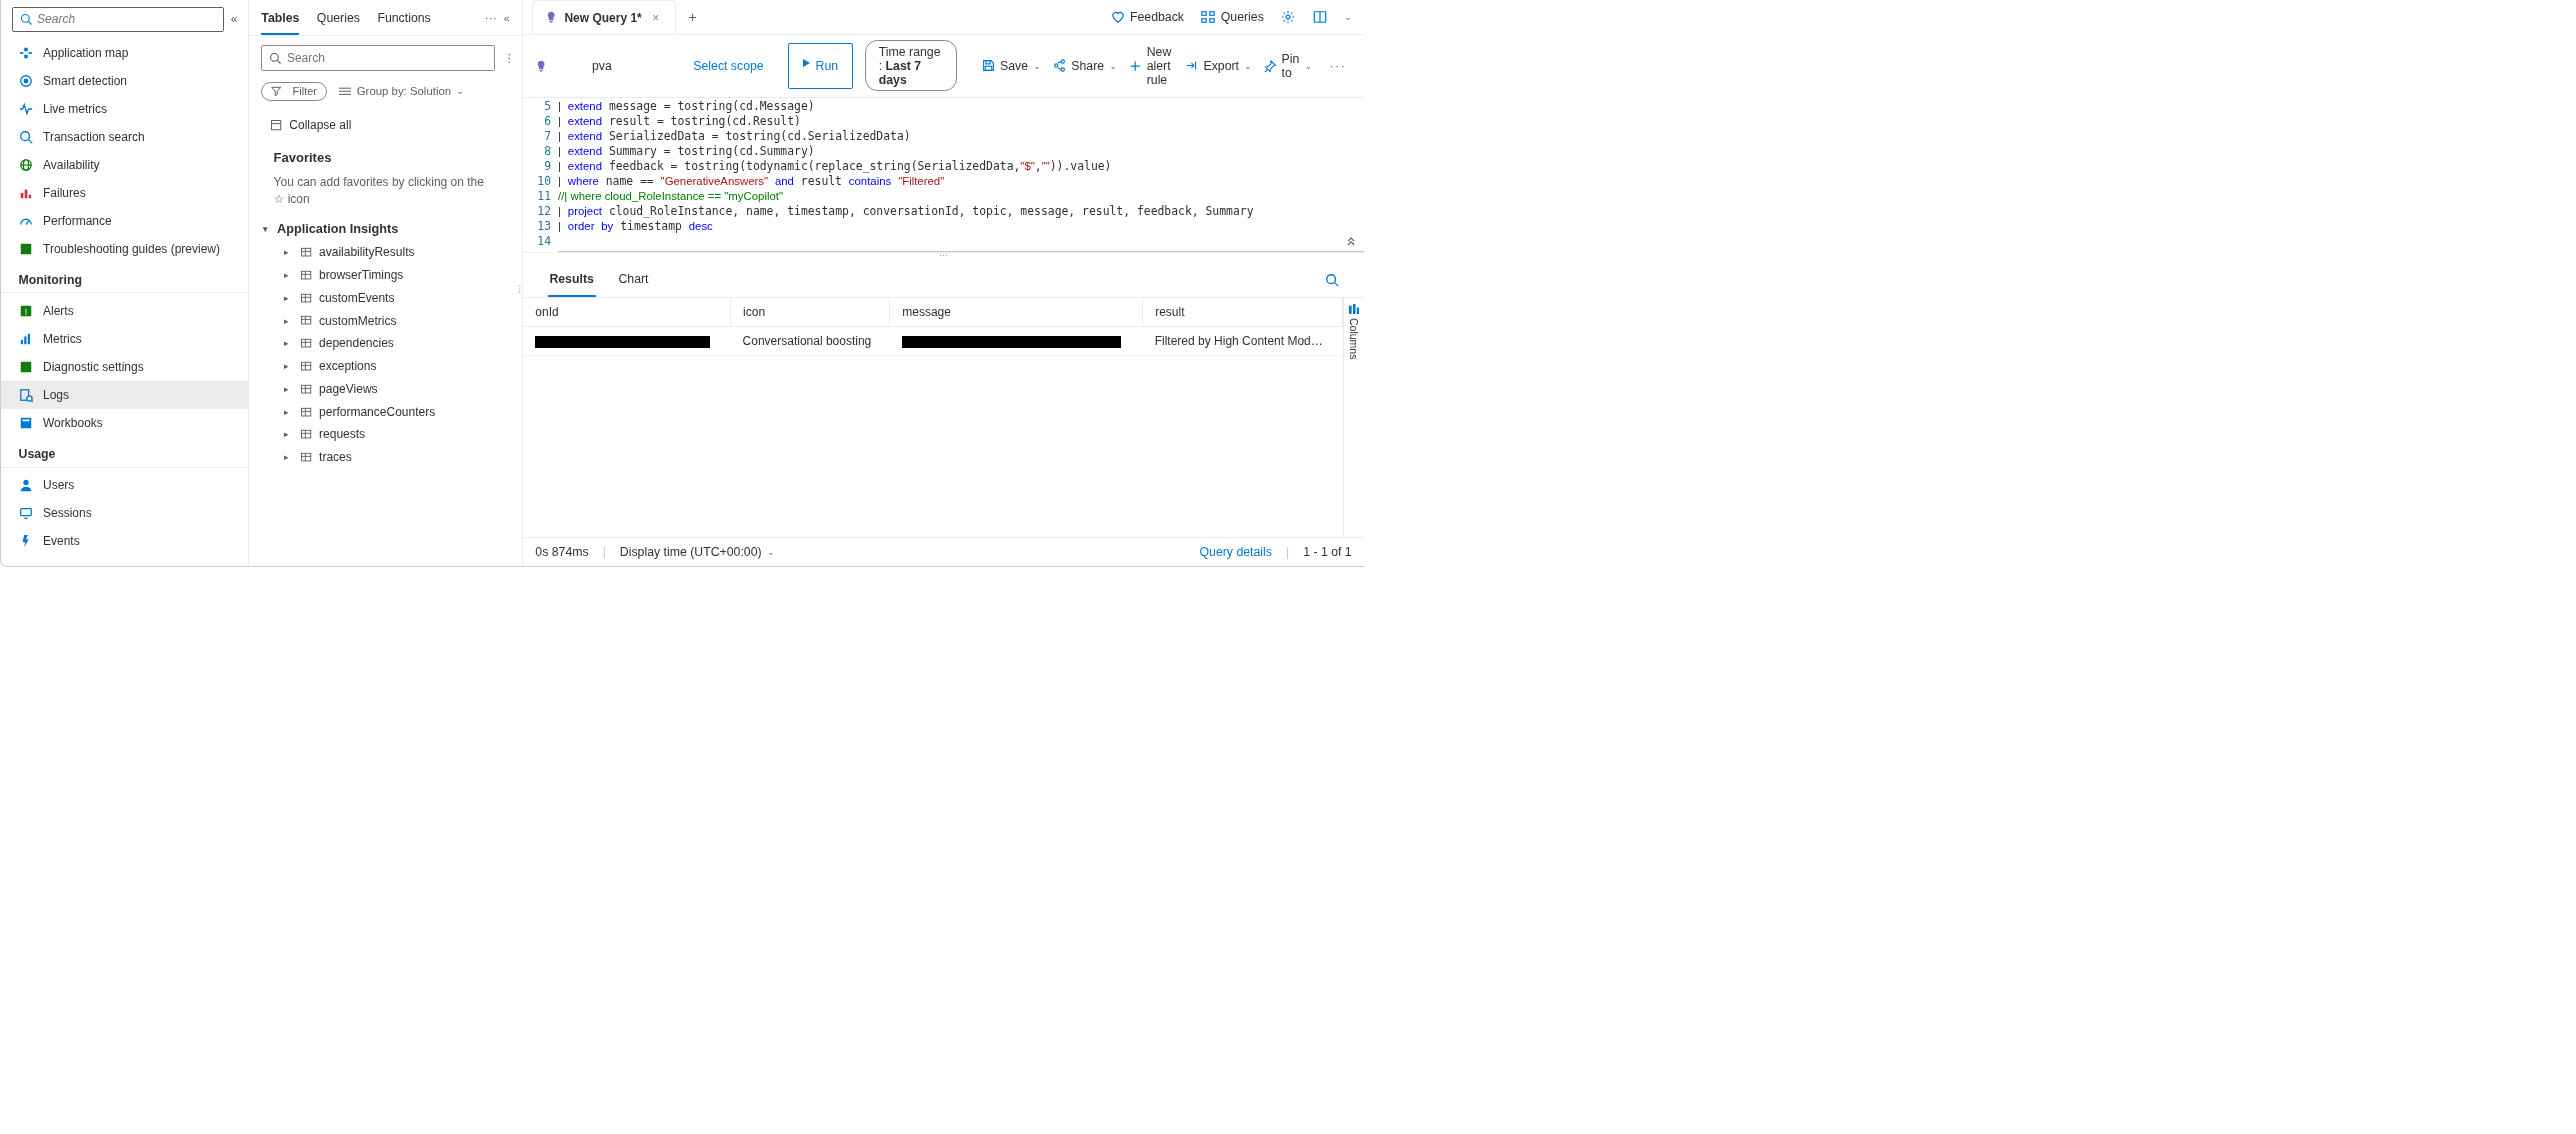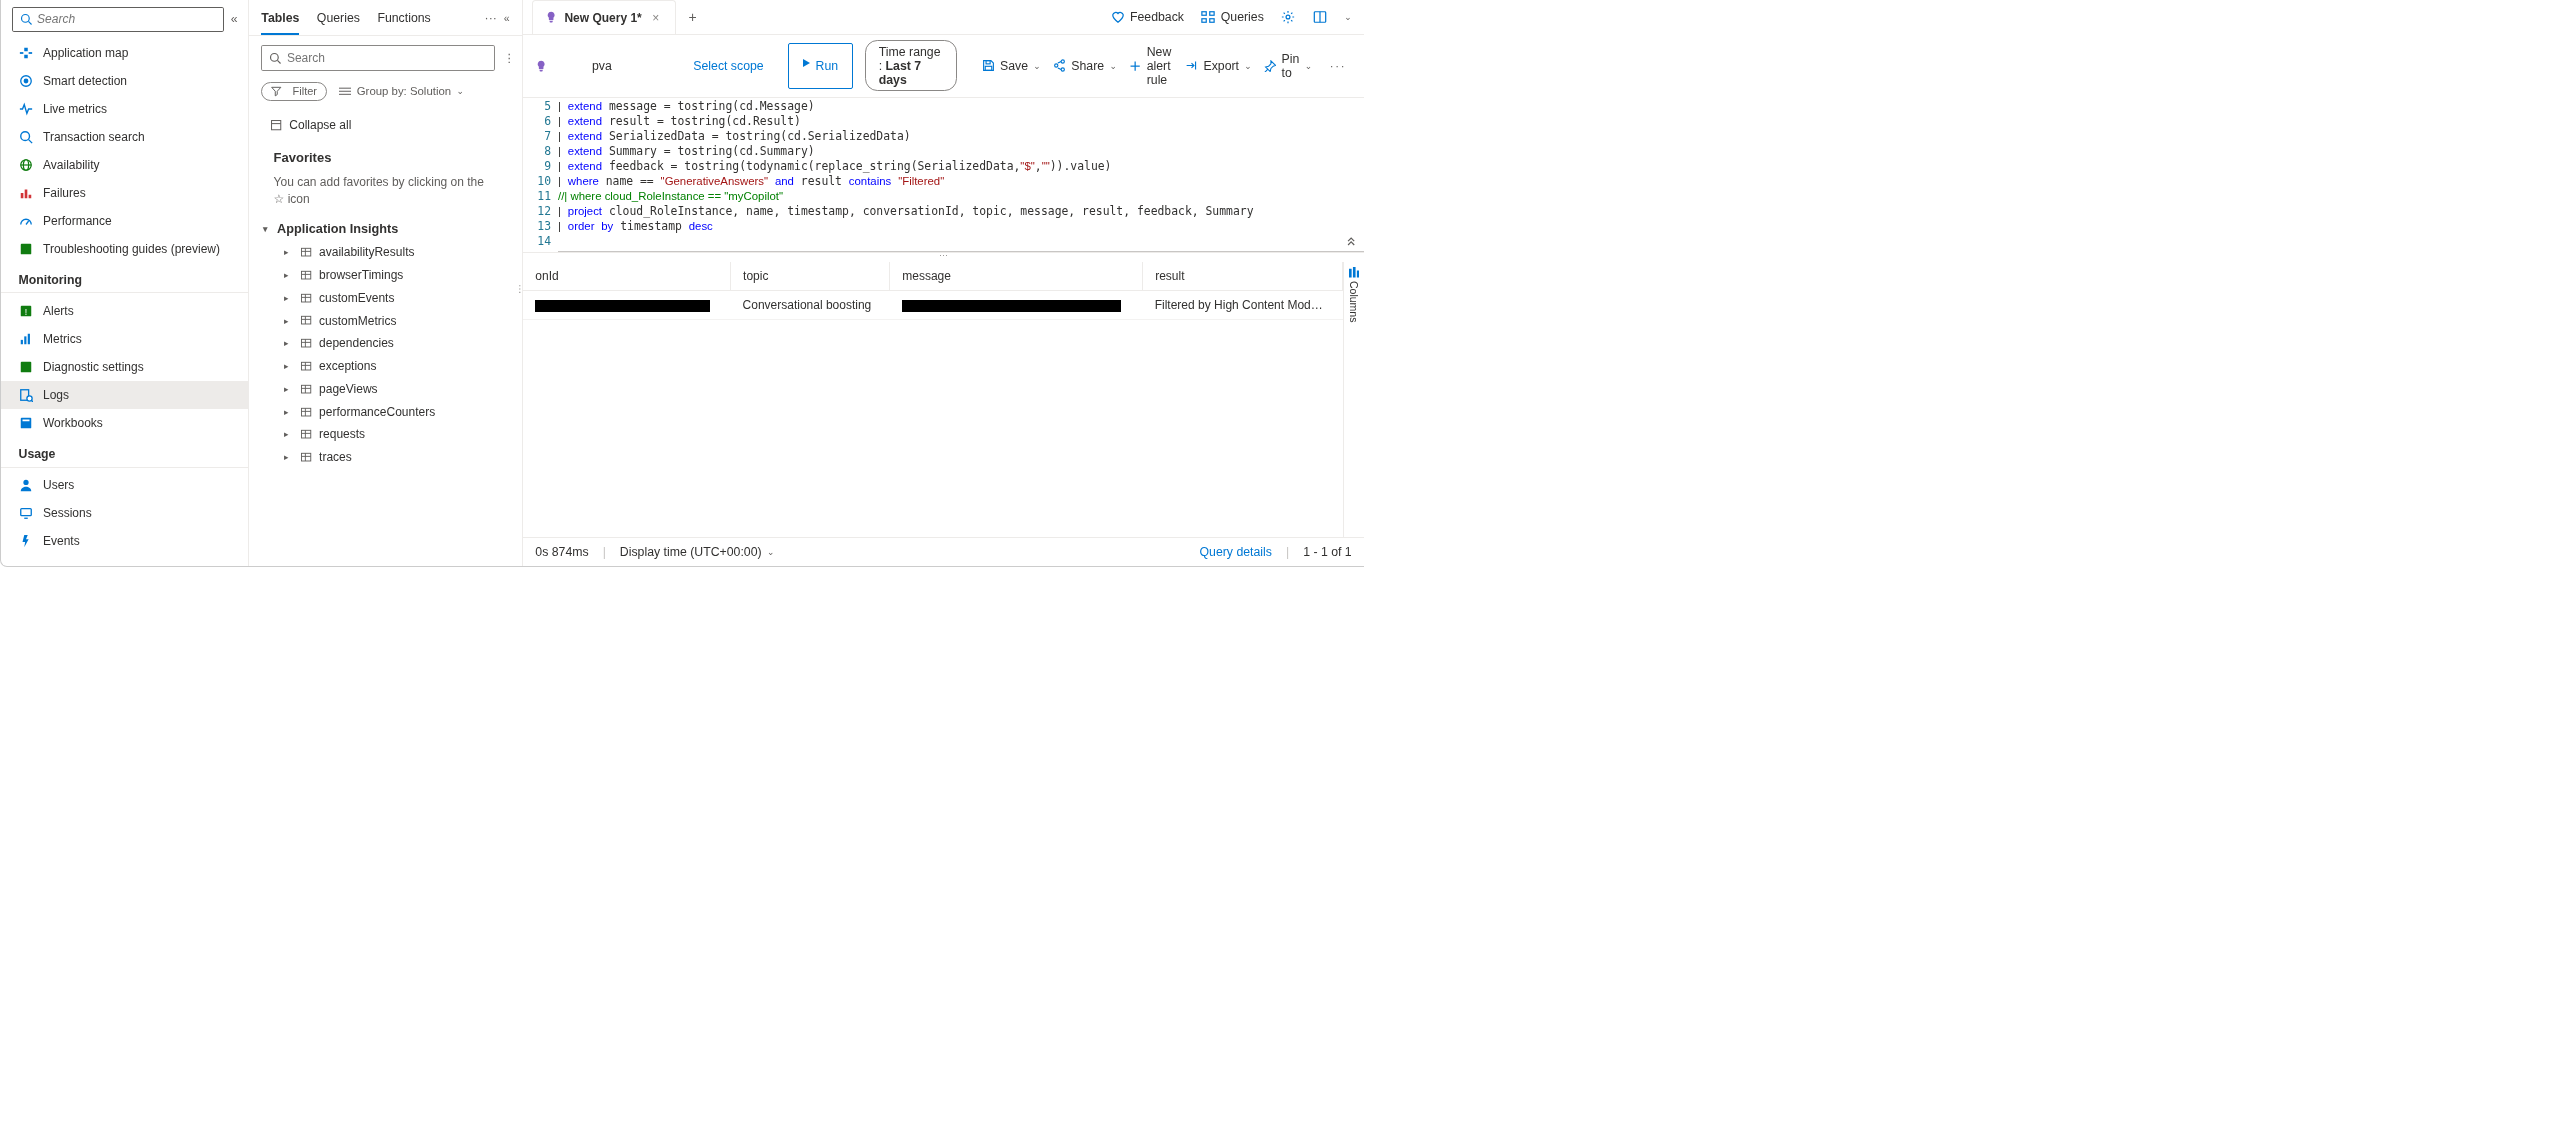--- a/index.html
+++ b/index.html
@@ -568,28 +568,40 @@
 
 </div>
       <span class="editor-collapse">
         <svg width="12.3" height="12.3" viewBox="0 0 16 16" fill="none" stroke="#605e5c" stroke-width="1.6">
             <path d="M4 10l4-4 4 4M4 5l4-4 4 4" transform="translate(0,3)"></path>
           </svg>
       </span>
     </div>
     <div class="divider-dots">···</div>
 
+    <div class="results-tabs">
+      <div id="rtabs" style="display:flex;gap:21px;">
+          <div class="rtab active">Results</div>
+          <div class="rtab">Chart</div>
+        </div>
+      <span class="rsearch">
+        <svg width="14" height="14" viewBox="0 0 16 16" fill="none" stroke="#0078d4" stroke-width="1.6">
+            <circle cx="7" cy="7" r="5"></circle>
+            <line x1="11" y1="11" x2="15" y2="15"></line>
+          </svg>
+      </span>
+    </div>
 
     <div class="grid-wrap">
       <div class="grid-scroll">
         <table class="grid">
           <thead>
               <tr id="grid-head">
                 <th>onId</th>
-                <th>topic</th>
+                <th>icon</th>
                 <th>message</th>
                 <th>result</th>
               </tr>
             </thead>
           <tbody id="grid-body">
               <tr>
                 <td><span class="redact" style="width:175px;"></span></td>
                 <td>Conversational boosting</td>
                 <td><span class="redact" style="width:219px;"></span></td>
                 <td>Filtered by High Content Mod…</td>

